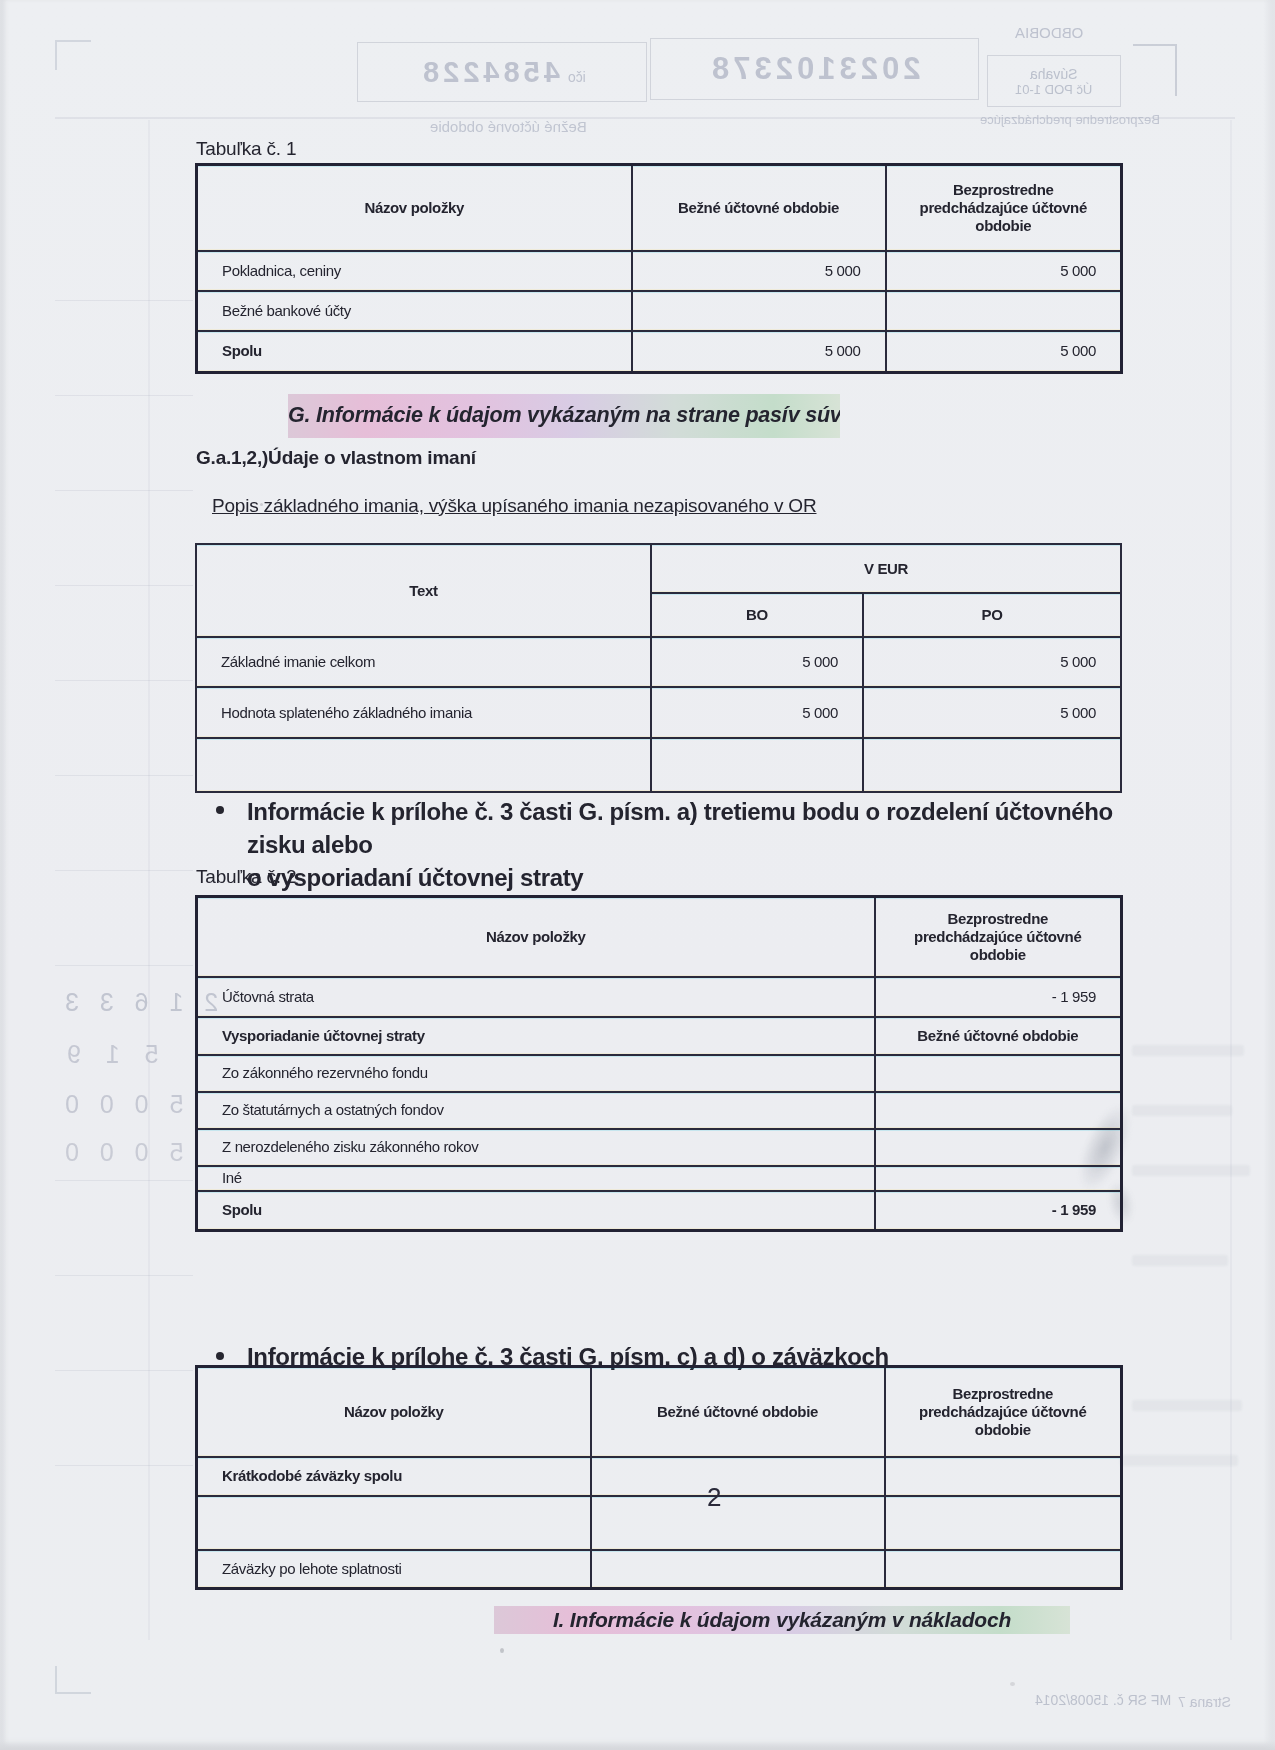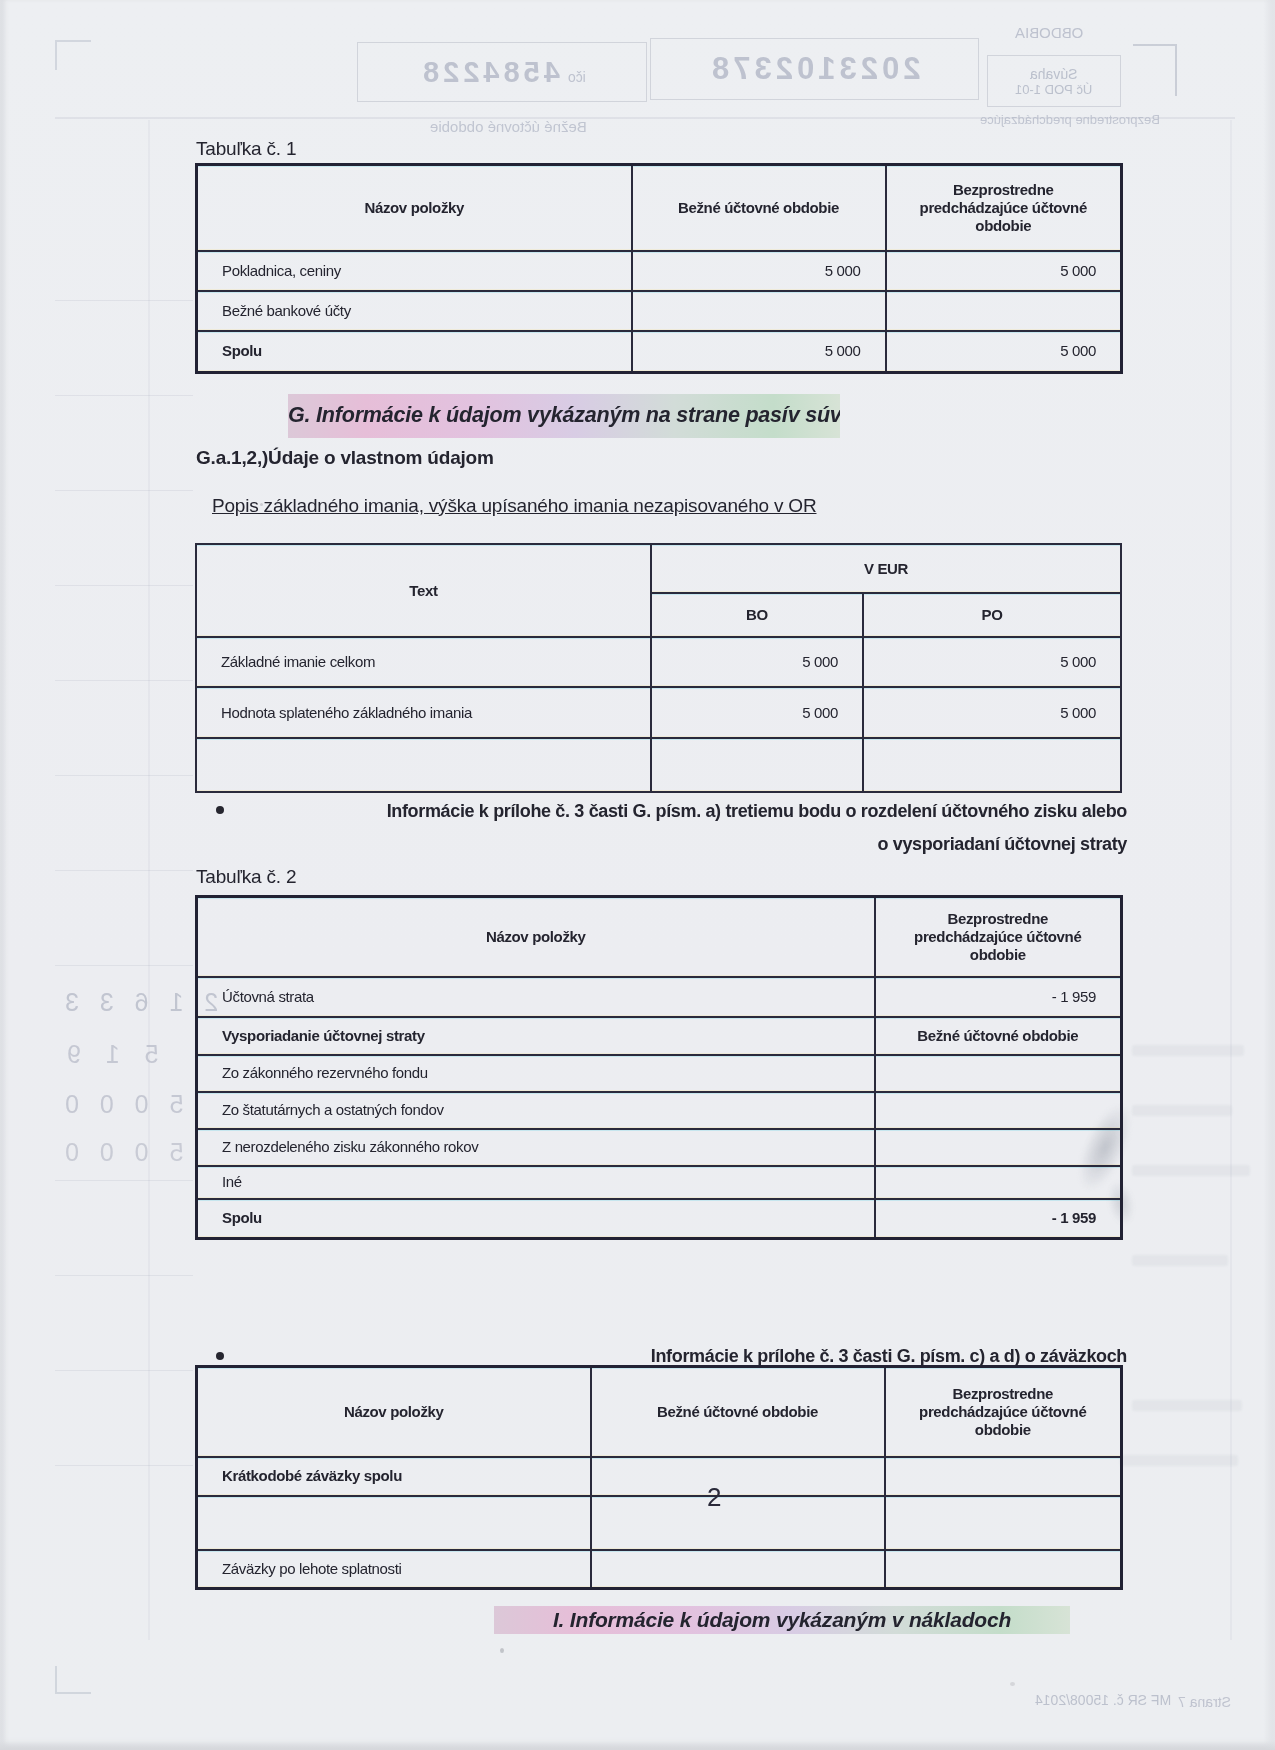--- a/index.html
+++ b/index.html
@@ -27,21 +27,21 @@
   td.num{text-align:right;padding-right:14px;}
   td.vtop{vertical-align:top;padding-top:12px;}
   
   .hl{
     background:linear-gradient(90deg,#dcc8d8 0%,#e6bed8 14%,#e2c2df 34%,#d8cce4 52%,#d2dcd8 70%,#c4ddca 88%,#d7e3d6 100%);
     text-align:center;font-style:italic;font-weight:bold;overflow:hidden;
   }
   .hl .t{font-size:21.5px;letter-spacing:-.2px;white-space:nowrap;display:block;}
   
   .bullet-dot{width:8px;height:8px;border-radius:50%;background:#26262f;}
-  .btext{font-size:18px;font-weight:bold;letter-spacing:-.35px;line-height:33px;text-align:right;}
+  .btext{font-size:24px;font-weight:bold;letter-spacing:-.35px;line-height:33px;}
   
   .bleed{color:#bcc0cc;}
   .mir{transform:scaleX(-1);display:inline-block;}
   .ghostbox{border:1.5px solid rgba(186,190,200,.55);display:flex;align-items:center;justify-content:center;}
   .gline{background:rgba(150,156,172,.16);}
   .speck{background:#8e9098;border-radius:50%;}
   .blob{background:rgba(150,156,170,.10);border-radius:3px;filter:blur(1px);}
   .smudge{background:radial-gradient(ellipse at center, rgba(120,126,140,.38), rgba(120,126,140,0) 70%);filter:blur(2px);}
 </style>
 </head>
@@ -141,21 +141,21 @@
       <td class="num">5 000</td>
       <td class="num">5 000</td>
     </tr>
   </tbody>
     </table>
 
   <div class="abs hl" style="left:288px;top:394px;width:552px;height:44px;">
     <span class="t" style="padding-top:9px;">G. Informácie k údajom vykázaným na strane pasív súvahy</span>
   </div>
 
-  <div class="abs lbl19 b" style="left:196px;top:447px;">G.a.1,2,)Údaje o vlastnom údajom</div>
+  <div class="abs lbl19 b" style="left:196px;top:447px;">G.a.1,2,)Údaje o vlastnom imaní</div>
   <div class="abs lbl19" style="left:212px;top:495px;text-decoration:underline;">Popis základného imania, výška upísaného imania nezapisovaného v OR</div>
 
   <table class="tbl" style="left:195px;top:543px;width:925px;border-width:2px;">
     <colgroup>
         <col style="width:455px">
         <col style="width:212px">
         <col style="width:258px">
       </colgroup>
     <tbody>
         <tr style="height:49px">
@@ -215,21 +215,21 @@
       <td class="num"></td>
     </tr>
     <tr style="height:37px">
       <td class="name">Zo štatutárnych a ostatných fondov</td>
       <td class="num"></td>
     </tr>
     <tr style="height:37px">
       <td class="name">Z nerozdeleného zisku zákonného rokov</td>
       <td class="num"></td>
     </tr>
-    <tr style="height:33px">
+    <tr style="height:25px">
       <td class="name">Iné</td>
       <td class="num"></td>
     </tr>
     <tr style="height:40px">
       <td class="name b">Spolu</td>
       <td class="num b">- 1 959</td>
     </tr>
   </tbody>
     </table>
 

